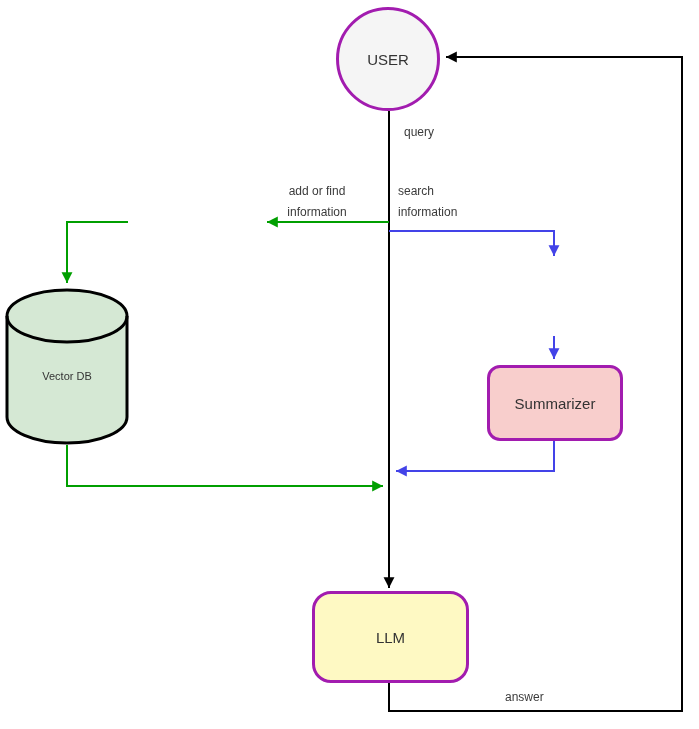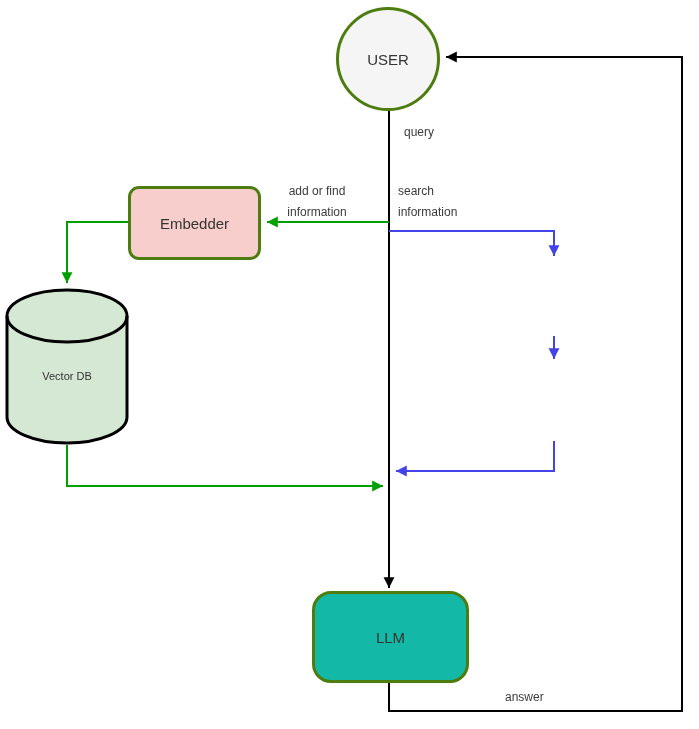--- a/index.html
+++ b/index.html
@@ -2,21 +2,21 @@
 <html><head>
 <meta charset="utf-8">
 <style>
   html,body { margin:0; padding:0; background:#ffffff; }
   .canvas {
     position:relative; width:699px; height:729px; background:#ffffff;
     font-family:"Liberation Sans", sans-serif; overflow:hidden;
   }
   svg.connectors { position:absolute; left:0; top:0; width:699px; height:729px; }
   .node {
-    position:absolute; border:3px solid #4d7c0f; box-sizing:border-box;
+    position:absolute; border:3px solid #a21caf; box-sizing:border-box;
     display:flex; align-items:center; justify-content:center;
     font-size:15px; color:#333; text-align:center;
   }
   #user          { left:336px; top:7px;   width:104px; height:104px; border-radius:50%; }
   #embedder      { left:128px; top:186px; width:133px; height:74px;  border-radius:11px; }
   #search-engine { left:487px; top:261px; width:136px; height:75px;  border-radius:13px; }
   #summarizer    { left:487px; top:365px; width:136px; height:76px;  border-radius:13px; }
   #llm           { left:312px; top:591px; width:157px; height:92px;  border-radius:19px; }
   #vector-db     { position:absolute; left:5px; top:288px; width:124px; height:157px; }
   #vector-db .cyl-label {
@@ -64,35 +64,35 @@
 
     <path d="M554,336 V359" fill="none" stroke-width="2" marker-end="url(#arrow-blue)" style="stroke: rgb(67, 67, 232);"></path>
 
     <path d="M554,441 V471 H396" fill="none" stroke-width="2" marker-end="url(#arrow-blue)" style="stroke: rgb(67, 67, 232);"></path>
   </svg>
 
   <div class="node" id="user" style="background-color: rgb(245, 245, 245);">
     <span>USER</span>
   </div>
 
-  <div class="node" id="embedder" style="background-color: rgb(248, 206, 204);">
-    <span>Embedder</span>
-  </div>
 
   <div id="vector-db">
     <svg width="124" height="157" viewBox="0 0 124 157" xmlns="http://www.w3.org/2000/svg">
       <path d="M 2 28 A 60 26 0 0 1 122 28 L 122 129 A 60 26 0 0 1 2 129 Z" stroke="#000" stroke-width="3" style="fill: rgb(213, 232, 212);"></path>
       <path d="M 2 28 A 60 26 0 0 0 122 28" fill="none" stroke="#000" stroke-width="3"></path>
     </svg>
     <span class="cyl-label">Vector DB</span>
   </div>
 
 
+  <div class="node" id="summarizer" style="background-color: rgb(248, 206, 204);">
+    <span>Summarizer</span>
+  </div>
 
-  <div class="node" id="llm" style="background-color: #14b8a6;">
+  <div class="node" id="llm" style="background-color: #fef9c3;">
     <span>LLM</span>
   </div>
 
   <div class="edge-label" id="lbl-query">query</div>
   <div class="edge-label" id="lbl-addfind">add or find
 information</div>
   <div class="edge-label" id="lbl-search">search
 information</div>
   <div class="edge-label" id="lbl-answer">answer</div>
 

